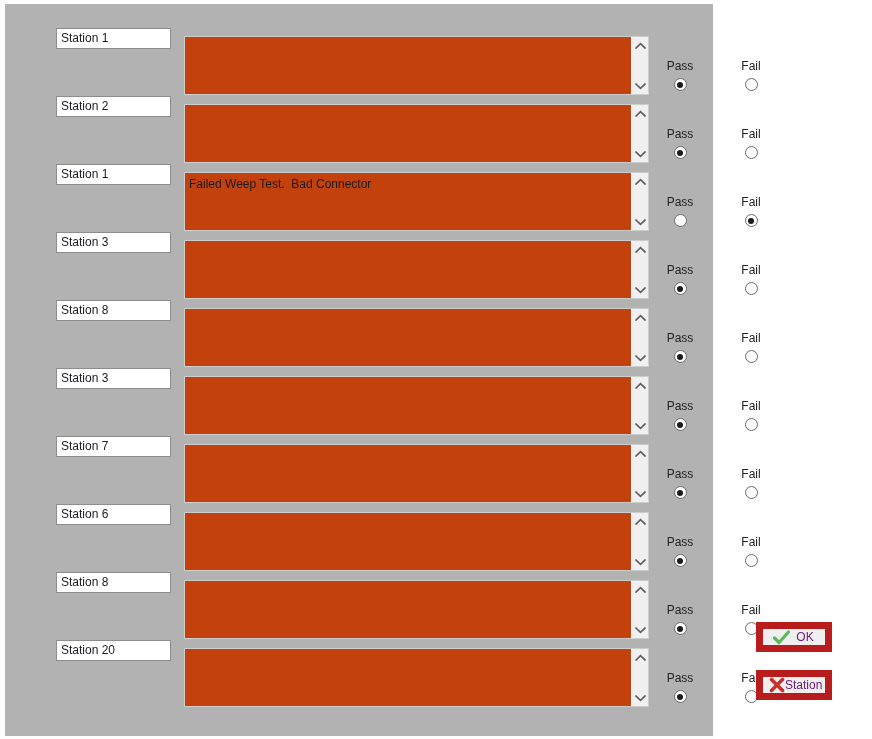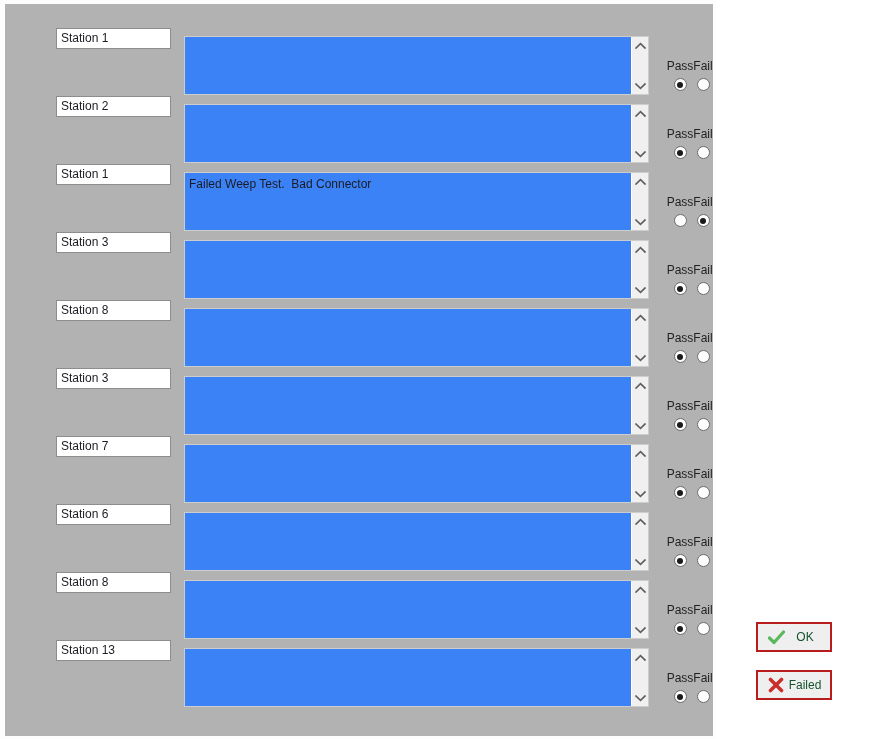--- a/index.html
+++ b/index.html
@@ -60,21 +60,21 @@
     font-family: "Liberation Sans", sans-serif;
   }
 
   
   .note-wrap {
     position: absolute;
     left: 179px;
     top: 8px;
     width: 465px;
     height: 59px;
-    background: #3b82f6;
+    background: #c2410c;
     border: 1px solid #cdcdcd;
     box-sizing: border-box;
   }
   .note-text {
     position: absolute;
     left: 0; top: 0;
     right: 18px;
     bottom: 0;
     padding: 4px 3px 0 4px;
     font-size: 12px;
@@ -107,21 +107,21 @@
   .sb-arrow.down { bottom: 0; }
   .sb-arrow svg { display: block; }
   .pf-col {
     position: absolute;
     top: 31px;
     width: 44px;
     text-align: center;
     padding-left: 8px;
   }
   .pf-col.pass { left: 645px; }
-  .pf-col.fail { left: 668px; }
+  .pf-col.fail { left: 716px; }
   .pf-label {
     font-size: 12px;
     color: #232326;
     line-height: 14px;
     font-family: "Liberation Sans", sans-serif;
     display: block;
     margin-bottom: 2px;
   }
   .radio {
     width: 13px;
@@ -147,26 +147,26 @@
     background: #1a1a1a;
   }
 
   
   .action-btn {
     position: absolute;
     left: 751px;
     width: 76px;
     height: 30px;
     background: #efefef;
-    border: 2px solid #b91c1c;
+    border: 7px solid #b91c1c;
     box-sizing: border-box;
     display: flex;
     align-items: center;
     font-size: 12px;
-    color: #14532d;
+    color: #701a75;
     font-family: "Liberation Sans", sans-serif;
   }
   #ok-button   { top: 618px; }
   #cancel-button { top: 666px; }
   .btn-icon {
     width: 24px;
     margin-left: 6px;
     display: flex;
     align-items: center;
     justify-content: center;
@@ -357,21 +357,21 @@
               <svg width="11" height="8" viewBox="0 0 11 8">
                 <polyline points="1,2 5.5,6.4 10,2" fill="none" stroke="#606060" stroke-width="1.6" stroke-linecap="square"></polyline>
               </svg>
             </div>
           </div>
         </div>
         <div class="pf-col pass"><span class="pf-label">Pass</span><span class="radio checked"></span></div>
         <div class="pf-col fail"><span class="pf-label">Fail</span><span class="radio"></span></div>
       </div>
       <div class="row" style="top: 636px;">
-        <div class="station-box">Station 13</div>
+        <div class="station-box">Station 20</div>
         <div class="note-wrap">
           <div class="note-text"></div>
           <div class="scrollbar">
             <div class="sb-arrow up">
               <svg width="11" height="8" viewBox="0 0 11 8">
                 <polyline points="1,6 5.5,1.6 10,6" fill="none" stroke="#606060" stroke-width="1.6" stroke-linecap="square"></polyline>
               </svg>
             </div>
             <div class="sb-arrow down">
               <svg width="11" height="8" viewBox="0 0 11 8">
@@ -391,16 +391,16 @@
         </span>
         <span class="btn-label">OK</span>
       </div>
       <div class="action-btn" id="cancel-button">
         <span class="btn-icon">
           <svg width="16" height="16" viewBox="0 0 16 16">
             <line x1="2.5" y1="2.5" x2="13.5" y2="13.5" stroke="#c9302c" stroke-width="3.6" stroke-linecap="round"></line>
             <line x1="13.5" y1="2.5" x2="2.5" y2="13.5" stroke="#c9302c" stroke-width="3.6" stroke-linecap="round"></line>
           </svg>
         </span>
-        <span class="btn-label">Failed</span>
+        <span class="btn-label">Station</span>
       </div>
     </div>
 </div>
 
 </body></html>

